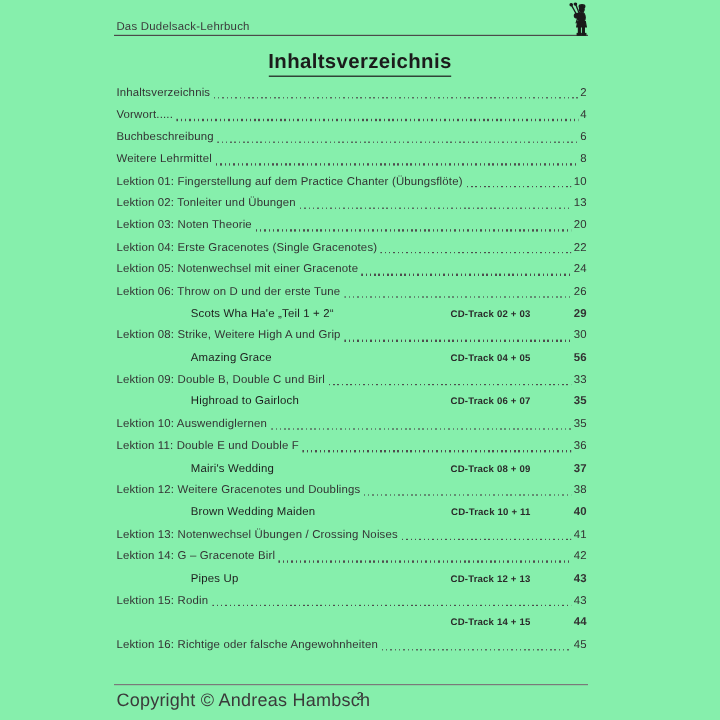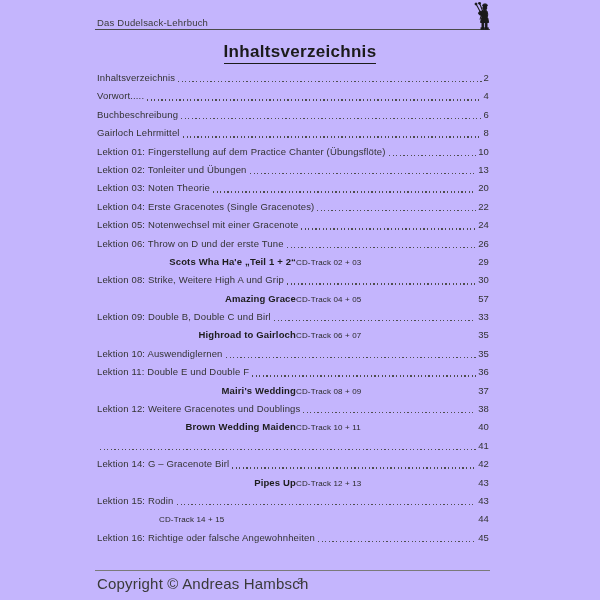--- a/index.html
+++ b/index.html
@@ -1,19 +1,19 @@
 <!DOCTYPE html>
 <html><head>
 <meta charset="utf-8">
 <style>
   html, body { margin: 0; padding: 0; background: #fff; }
   .sheet {
     position: relative;
     width: 600px; height: 600px;
-    background: #c4b5fd;
+    background: #86efac;
     font-family: "Liberation Sans", "DejaVu Sans", sans-serif;
     color: #333;
     overflow: hidden;
   }
   
   .header-text {
     position: absolute; left: 97px; top: 17px;
     font-size: 9.5px; letter-spacing: 0.2px; color: #3a3a3a;
   }
   .header-rule {
@@ -51,27 +51,27 @@
     align-self: flex-end;
     height: 1.4px;
     margin: 0 2px 5px 3px;
     background-image: repeating-linear-gradient(to right, #4d4d4d 0 1.2px, transparent 1.2px 3.6px);
   }
   .toc-page { color: #333; flex: 0 0 auto; }
   
   .toc-row.tune { padding-left: 62px; }
   .tune-title {
     flex: 0 0 137px;
-    font-weight: bold; color: #1d1d1d; font-size: 9.5px; text-align: right;
+    font-weight: normal; color: #1d1d1d; font-size: 9.5px;
   }
   .tune-track {
     flex: 1 1 auto;
-    font-weight: normal; color: #2a2a2a; font-size: 8px;
-  }
-  .toc-row.tune .toc-page { font-weight: normal; }
+    font-weight: bold; color: #2a2a2a; font-size: 8px; text-align: right;
+  }
+  .toc-row.tune .toc-page { font-weight: bold; margin-left: 36px; }
   
   .footer-rule {
     position: absolute; left: 95px; top: 570px; width: 395px; height: 0;
     border-top: 1.2px solid #7a7a7a;
   }
   .footer-copyright {
     position: absolute; left: 97px; top: 575px;
     font-size: 15px; color: #3a3a3a; letter-spacing: 0.2px;
   }
   .footer-page {
@@ -126,21 +126,21 @@
       <span class="toc-label">Vorwort..... </span>
       <span class="leader"></span>
       <span class="toc-page">4</span>
     </div>
       <div class="toc-row">
       <span class="toc-label">Buchbeschreibung </span>
       <span class="leader"></span>
       <span class="toc-page">6</span>
     </div>
       <div class="toc-row">
-      <span class="toc-label">Gairloch Lehrmittel</span>
+      <span class="toc-label">Weitere Lehrmittel</span>
       <span class="leader"></span>
       <span class="toc-page">8</span>
     </div>
       <div class="toc-row">
       <span class="toc-label">Lektion 01: Fingerstellung auf dem Practice Chanter (Übungsflöte) </span>
       <span class="leader"></span>
       <span class="toc-page">10</span>
     </div>
       <div class="toc-row">
       <span class="toc-label">Lektion 02: Tonleiter und Übungen </span>
@@ -173,21 +173,21 @@
       <span class="toc-page">29</span>
     </div>
       <div class="toc-row">
       <span class="toc-label">Lektion 08: Strike, Weitere High A und Grip</span>
       <span class="leader"></span>
       <span class="toc-page">30</span>
     </div>
       <div class="toc-row tune">
       <span class="tune-title">Amazing Grace</span>
       <span class="tune-track">CD-Track 04 + 05</span>
-      <span class="toc-page">57</span>
+      <span class="toc-page">56</span>
     </div>
       <div class="toc-row">
       <span class="toc-label">Lektion 09: Double B, Double C und Birl</span>
       <span class="leader"></span>
       <span class="toc-page">33</span>
     </div>
       <div class="toc-row tune">
       <span class="tune-title">Highroad to Gairloch</span>
       <span class="tune-track">CD-Track 06 + 07</span>
       <span class="toc-page">35</span>
@@ -211,20 +211,21 @@
       <span class="toc-label">Lektion 12: Weitere Gracenotes und Doublings </span>
       <span class="leader"></span>
       <span class="toc-page">38</span>
     </div>
       <div class="toc-row tune">
       <span class="tune-title">Brown Wedding Maiden</span>
       <span class="tune-track">CD-Track 10 + 11</span>
       <span class="toc-page">40</span>
     </div>
       <div class="toc-row">
+      <span class="toc-label">Lektion 13: Notenwechsel Übungen / Crossing Noises</span>
       <span class="leader"></span>
       <span class="toc-page">41</span>
     </div>
       <div class="toc-row">
       <span class="toc-label">Lektion 14: G – Gracenote Birl</span>
       <span class="leader"></span>
       <span class="toc-page">42</span>
     </div>
       <div class="toc-row tune">
       <span class="tune-title">Pipes Up</span>

